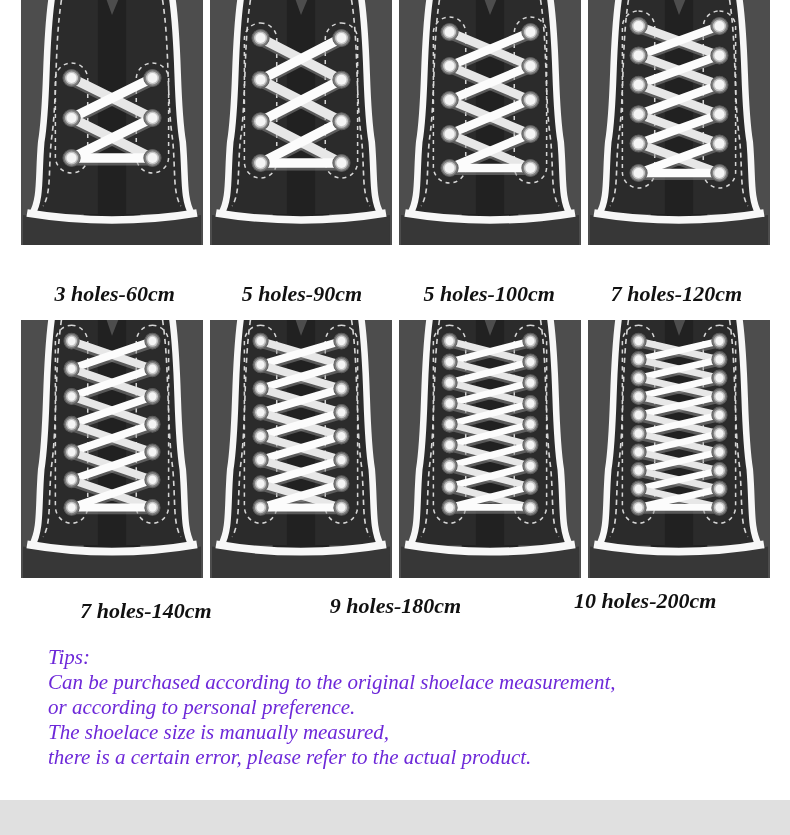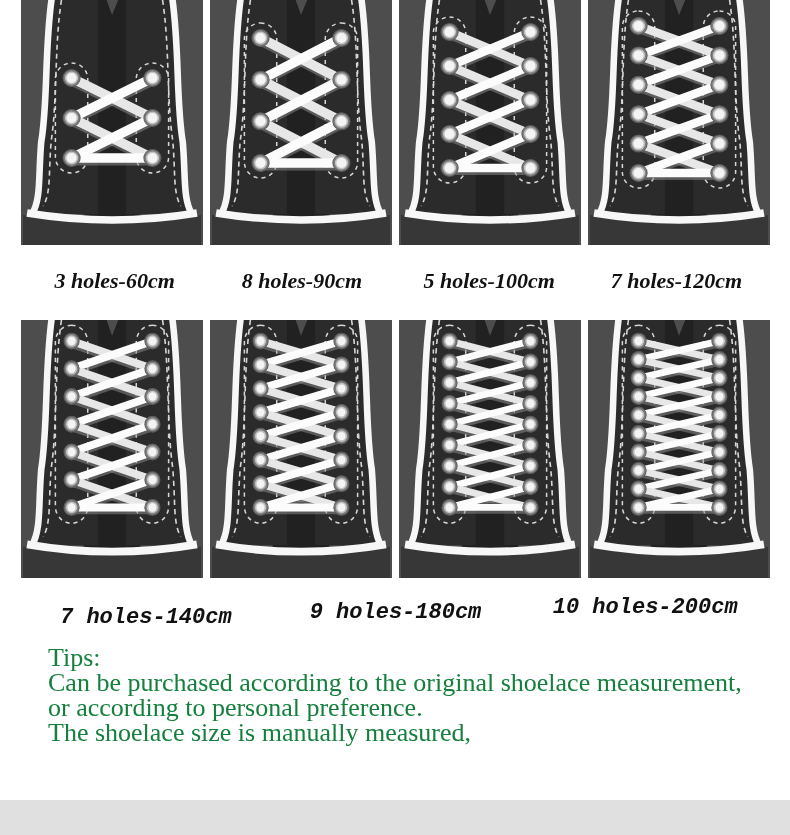--- a/index.html
+++ b/index.html
@@ -4,31 +4,31 @@
 <style>
   html,body{margin:0;padding:0;background:#ffffff;}
   .sheet{position:relative;width:790px;height:835px;background:#ffffff;overflow:hidden;
          font-family:"Liberation Serif",serif;}
   .row{position:absolute;left:21px;width:749px;display:flex;gap:7px;}
   .row1{top:0;height:245px;}
   .row2{top:320px;height:258px;}
   .tile{flex:1;margin:0;position:relative;min-width:0;}
   .shoe-art{width:100%;height:100%;}
   .shoe-art svg{display:block;width:100%;height:100%;}
-  .labels{position:absolute;left:21px;width:749px;display:flex;}
+  .labels{position:absolute;left:21px;width:749px;display:flex;margin-top:13px;}
   .labels1{top:268px;}
-  .labels2{top:592px;font-family:Liberation Mono, monospace;}
+  .labels2{top:572px;}
   .label{flex:1;text-align:center;font-style:italic;font-weight:bold;font-size:22px;
          color:#111111;white-space:nowrap;}
   .lofs-0{position:relative;top:13px;}
   .lofs-1{position:relative;top:2px;}
   .lofs-2{position:relative;top:8px;}
   .lofs-3{position:relative;top:3px;}
-  .tips{position:absolute;left:48px;top:645px;width:700px;
-        font-size:26px;line-height:25px;color:#15803d;}
+  .tips{position:absolute;left:48px;top:645px;width:700px;font-style:italic;
+        font-size:21px;line-height:25px;color:#6d28d9;}
   .bottom-bar{position:absolute;left:0;top:800px;width:790px;height:35px;background:#e0e0e0;}
 </style>
 </head>
 <body>
 
 <div class="sheet">
 
   <div class="row row1">
     <figure class="tile">
       <div class="shoe-art">
@@ -275,21 +275,21 @@
             <circle cx="130" cy="173" r="8.5" fill="#7f7f7f" stroke="#5b5b5b" stroke-width="1"></circle>
             <circle cx="130" cy="173" r="6.5" fill="#c2c2c2"></circle>
             <circle cx="130" cy="173" r="5" fill="#f4f4f4"></circle>
           </svg>
         </div>
     </figure>
   </div>
 
   <div class="labels labels1">
     <div class="label">3 holes-60cm</div>
-    <div class="label">8 holes-90cm</div>
+    <div class="label">5 holes-90cm</div>
     <div class="label">5 holes-100cm</div>
     <div class="label">7 holes-120cm</div>
   </div>
 
   <div class="row row2">
     <figure class="tile">
       <div class="shoe-art">
           <svg viewBox="0 0 180 245" preserveAspectRatio="none" xmlns="http://www.w3.org/2000/svg">
             <rect x="0" y="0" width="180" height="245" fill="#4d4d4d"></rect>
             <rect x="62" y="-4" width="56" height="226" fill="#212121"></rect>
@@ -702,16 +702,17 @@
     <div class="label lofs-0">7 holes-140cm</div>
     <div class="label lofs-2">9 holes-180cm</div>
     <div class="label lofs-3">10 holes-200cm</div>
   </div>
 
   <div class="tips">
     <div class="tips-line">Tips:</div>
     <div class="tips-line">Can be purchased according to the original shoelace measurement,</div>
     <div class="tips-line">or according to personal preference.</div>
     <div class="tips-line">The shoelace size is manually measured,</div>
+    <div class="tips-line">there is a certain error, please refer to the actual product.</div>
   </div>
 
   <div class="bottom-bar"></div>
 </div>
 
 </body></html>

